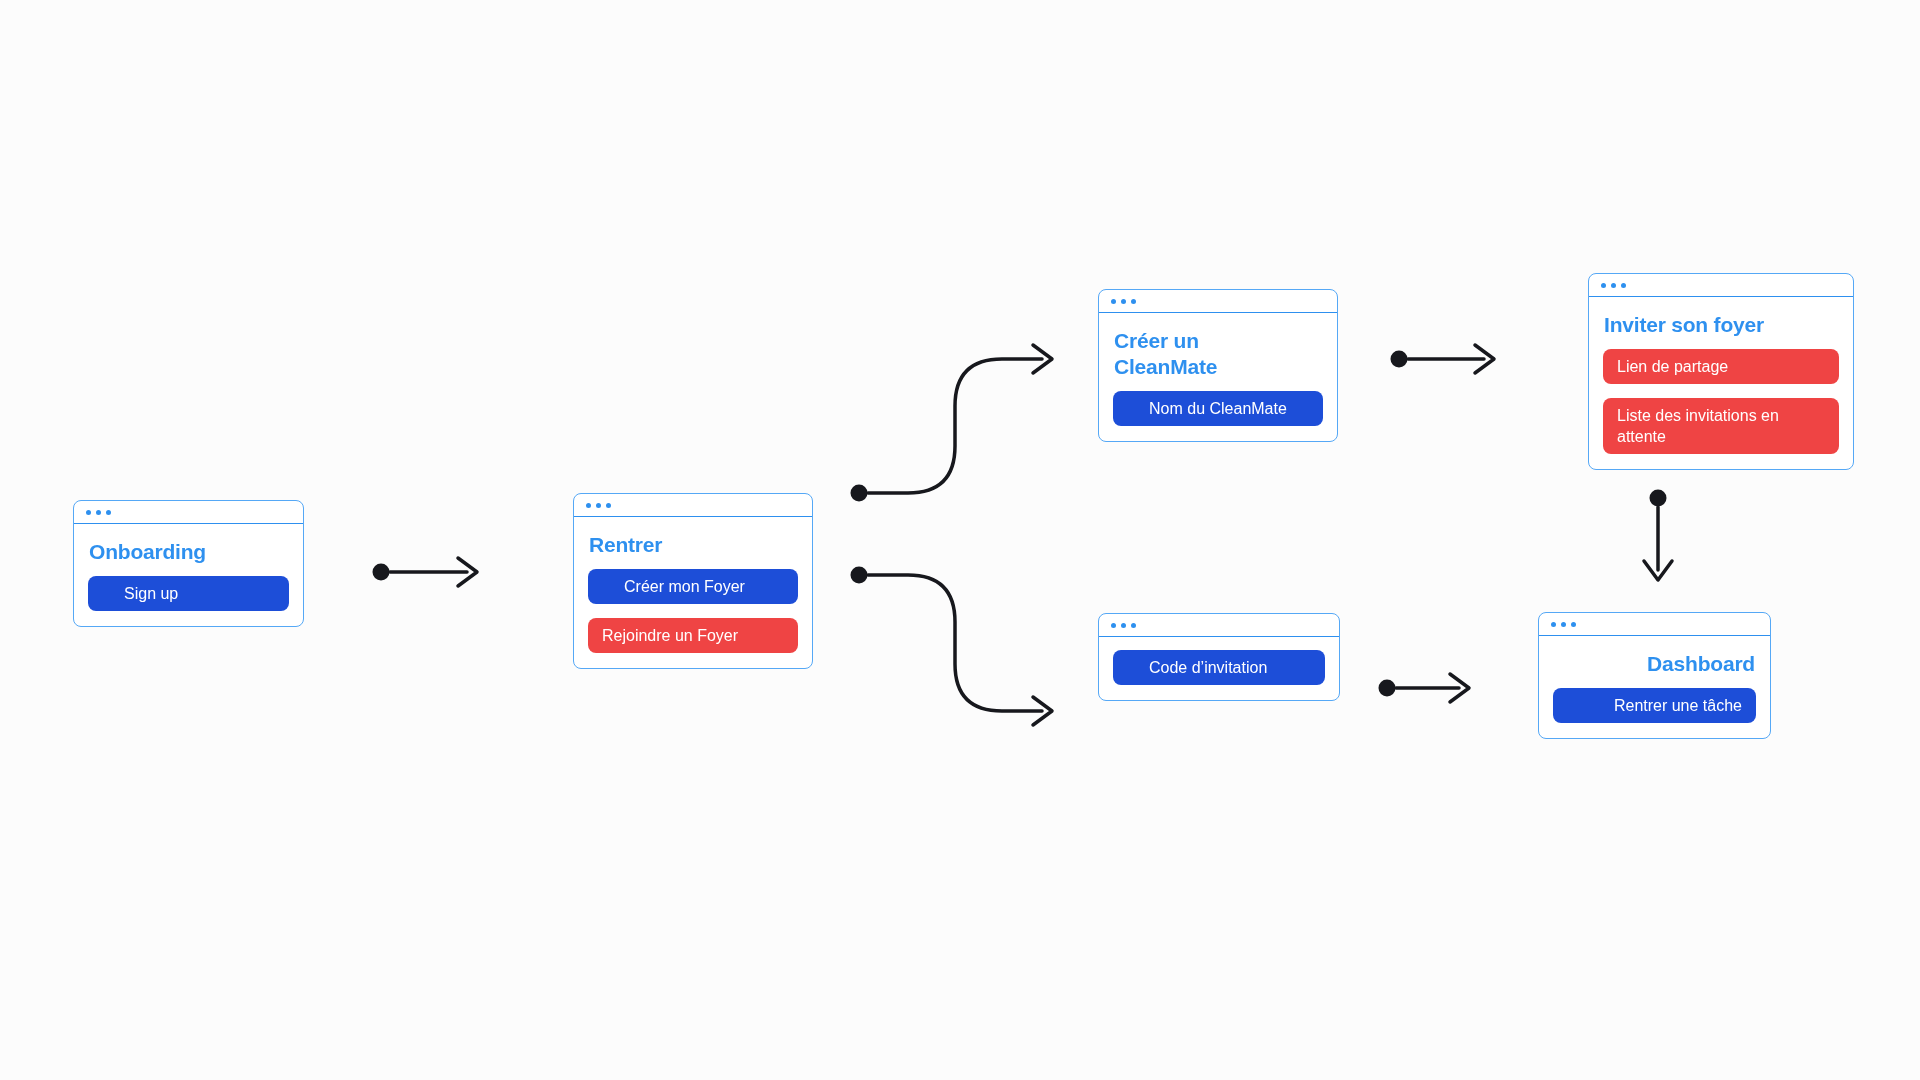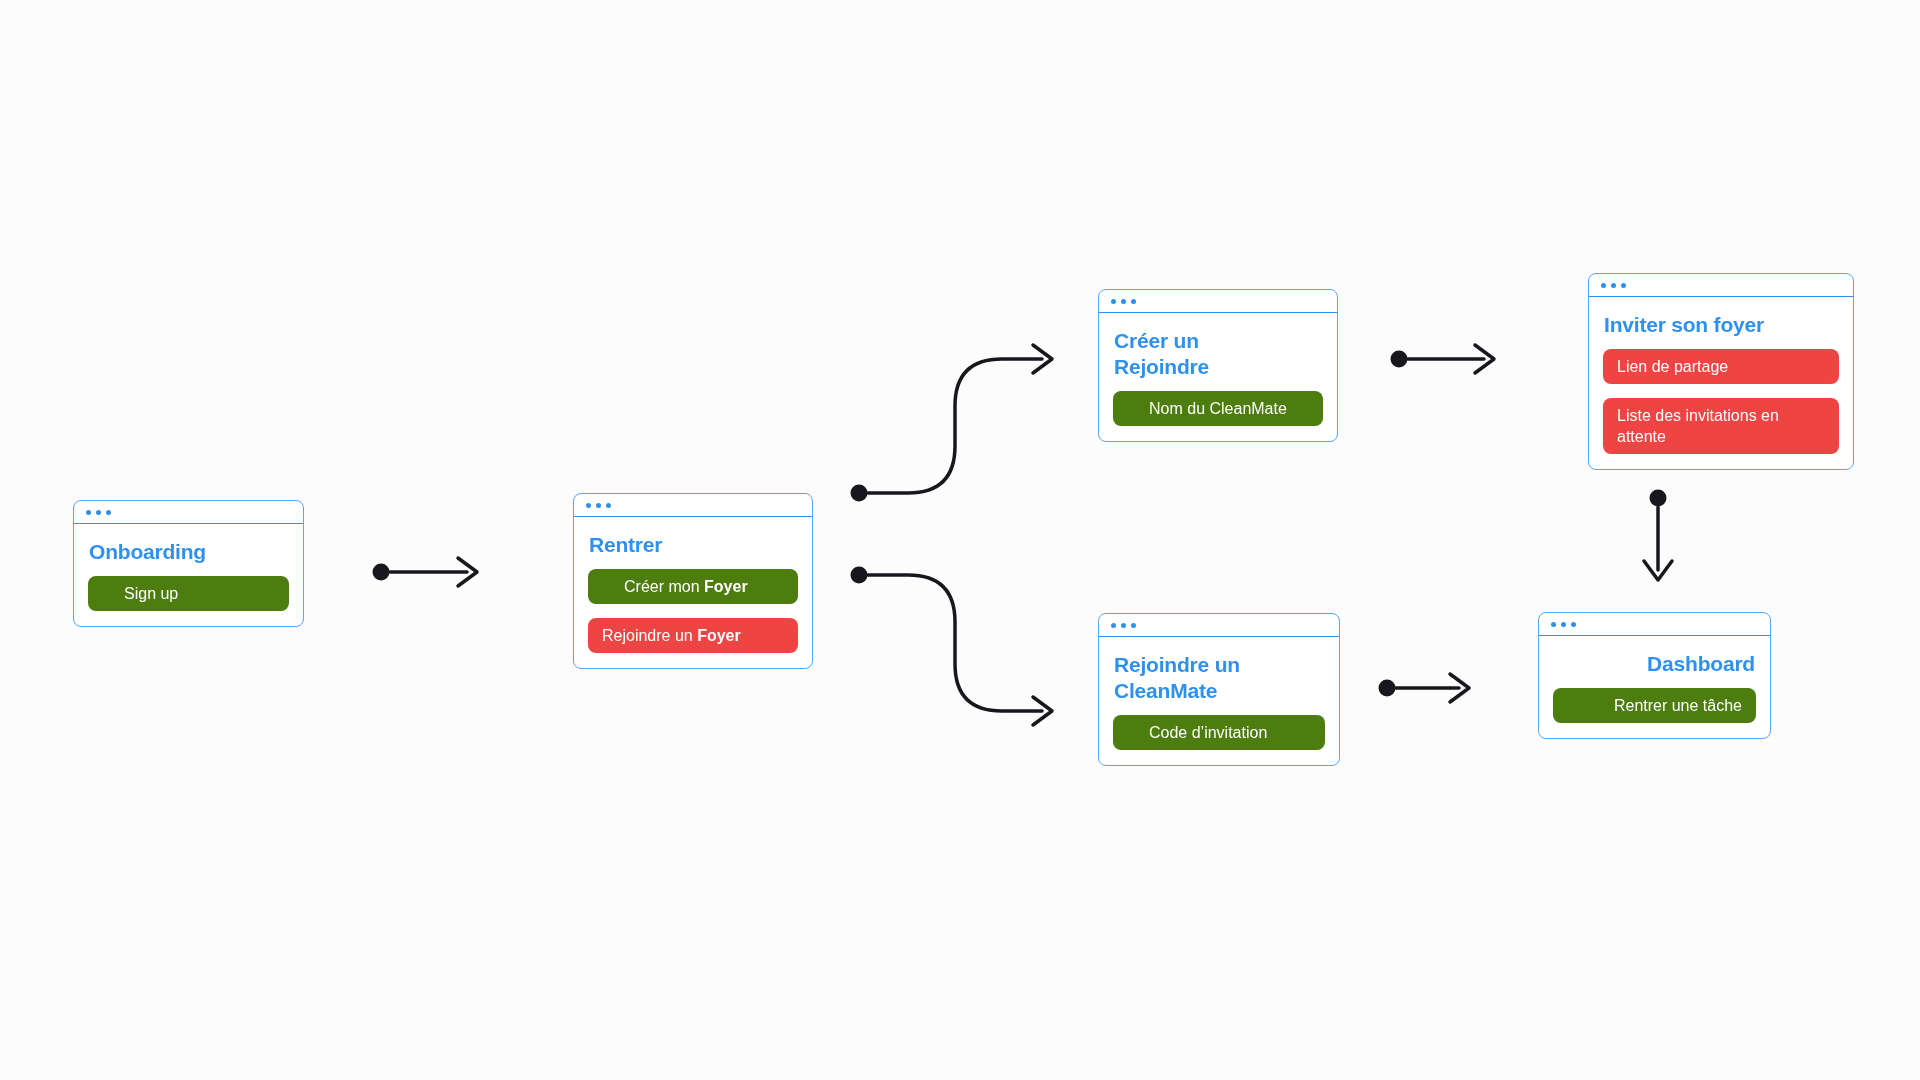--- a/index.html
+++ b/index.html
@@ -47,23 +47,23 @@
   .card-title.narrow { max-width: 170px; }
   .btn {
     border-radius: 8px;
     padding: 7px 14px;
     font-size: 16px;
     line-height: 21px;
     color: #FFFFFF;
     cursor: pointer;
   }
   .btn + .btn { margin-top: 14px; }
-  .btn.green { background: #4d7c0f; padding-left: 36px; }
+  .btn.green { background: #1d4ed8; padding-left: 36px; }
   .btn.blue  { background: #ef4444; }
-  .btn b { font-weight: bold; }
+  .btn b { font-weight: normal; }
 
   
   #card-onboarding { left: 73px;   top: 500px; width: 231px; }
   #card-welcome    { left: 573px;  top: 493px; width: 240px; }
   #card-create     { left: 1098px; top: 289px; width: 240px; }
   #card-invite     { left: 1588px; top: 273px; width: 266px; }
   #card-join       { left: 1098px; top: 613px; width: 242px; }
   #card-dashboard  { left: 1538px; top: 612px; width: 233px; text-align: right; }
 
   .edge { stroke: #17181D; stroke-width: 3.5; fill: none; stroke-linecap: round; stroke-linejoin: round; }
@@ -139,21 +139,21 @@
   </div>
 </div>
 
 <div class="card" id="card-create">
   <div class="chrome">
     <span class="dot"></span>
     <span class="dot"></span>
     <span class="dot"></span>
   </div>
   <div class="card-body">
-    <div class="card-title narrow">Créer un Rejoindre</div>
+    <div class="card-title narrow">Créer un CleanMate</div>
     <div class="btn green">
       <span>Nom du CleanMate</span></div>
   </div>
 </div>
 
 <div class="card" id="card-invite">
   <div class="chrome">
     <span class="dot"></span>
     <span class="dot"></span>
     <span class="dot"></span>
@@ -167,21 +167,20 @@
   </div>
 </div>
 
 <div class="card" id="card-join">
   <div class="chrome">
     <span class="dot"></span>
     <span class="dot"></span>
     <span class="dot"></span>
   </div>
   <div class="card-body">
-    <div class="card-title narrow">Rejoindre un CleanMate</div>
     <div class="btn green">
       <span>Code d’invitation</span></div>
   </div>
 </div>
 
 <div class="card" id="card-dashboard">
   <div class="chrome">
     <span class="dot"></span>
     <span class="dot"></span>
     <span class="dot"></span>

